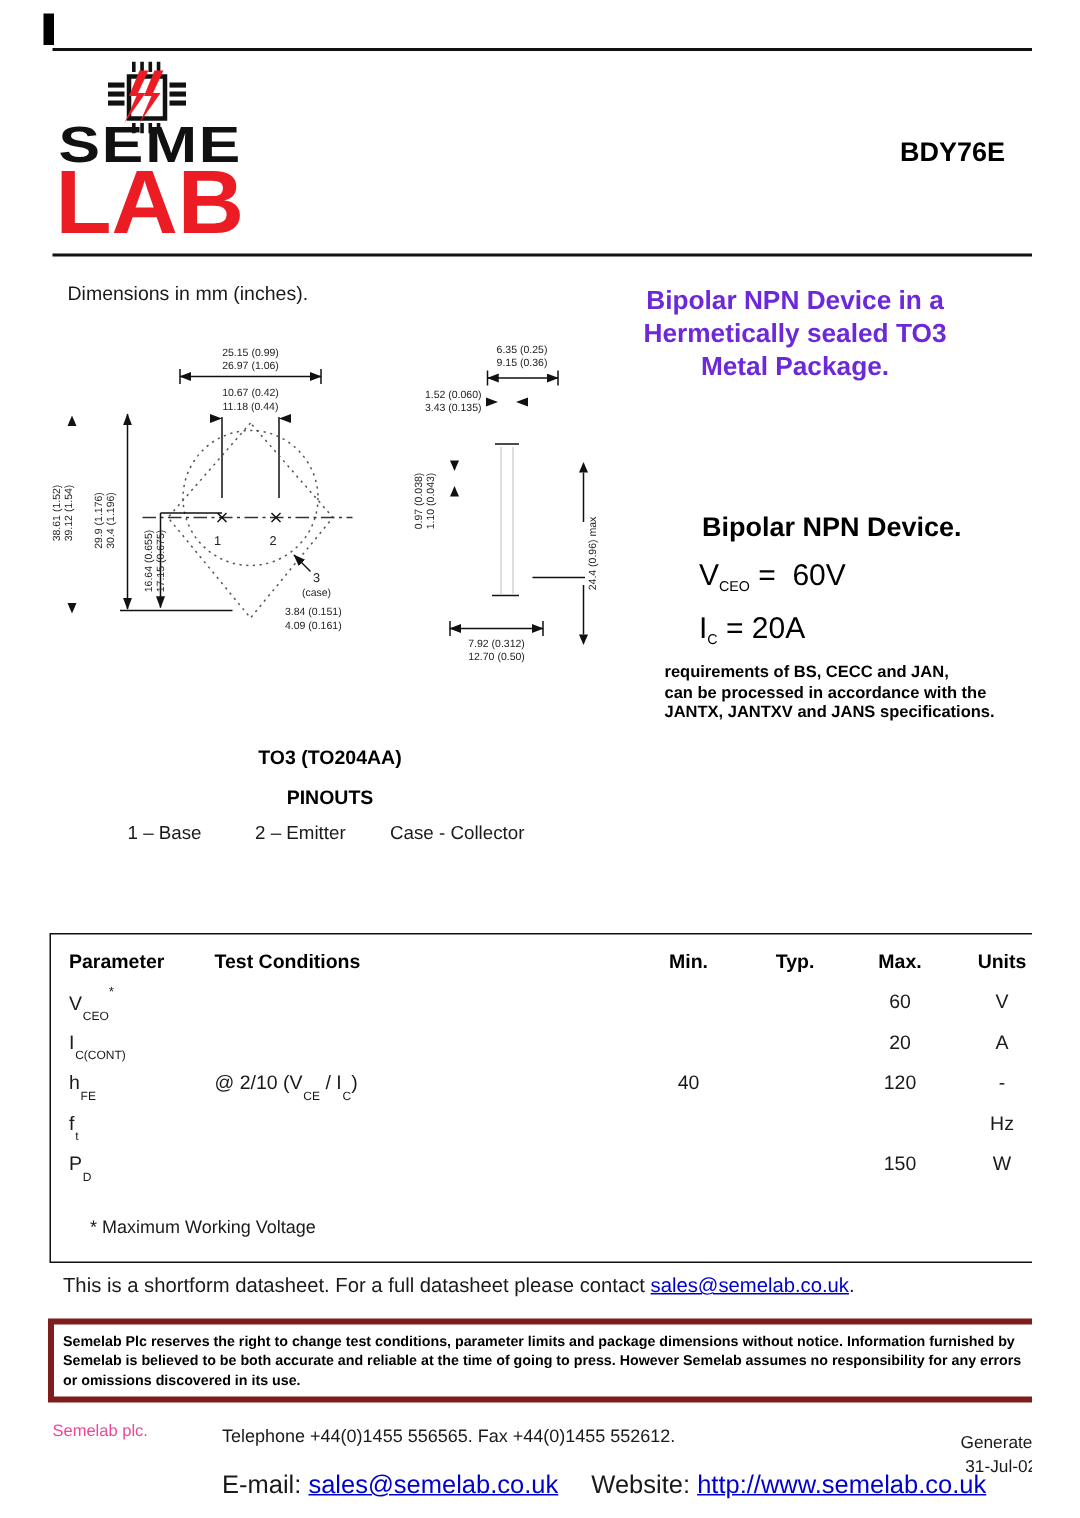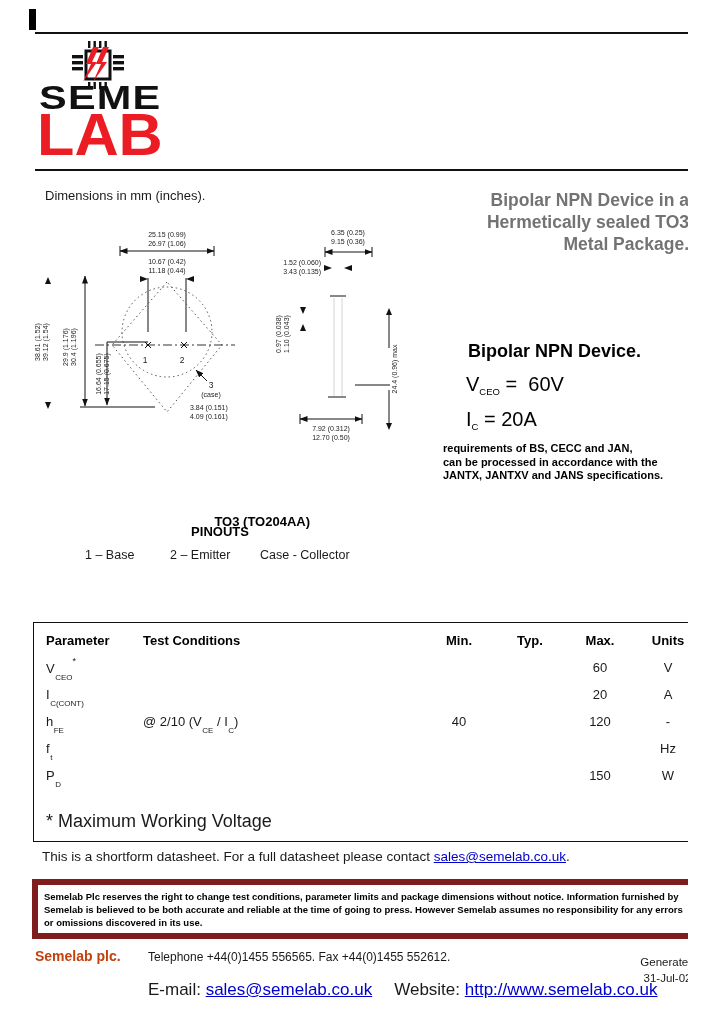--- a/index.html
+++ b/index.html
@@ -8,43 +8,43 @@
   .abs{position:absolute;}
   .hrule{position:absolute;height:1.5px;background:#111;}
   
   .seme{position:absolute;left:39px;top:84px;font-size:34px;font-weight:bold;color:#111;
         letter-spacing:1px;transform:scaleX(1.22);transform-origin:left top;line-height:26px;}
   .lab{position:absolute;left:37px;top:112px;font-size:60px;font-weight:bold;color:#ec1c24;
        transform:scaleX(1.02);transform-origin:left top;line-height:46px;letter-spacing:0px;}
   .partno{position:absolute;left:520px;top:91px;width:150px;text-align:right;
           font-size:18px;font-weight:bold;color:#000;}
   .dimnote{position:absolute;left:45px;top:188px;font-size:13px;}
-  .maintitle{position:absolute;left:397px;top:189px;width:292px;text-align:right;
-             font-size:17.5px;font-weight:bold;line-height:22px;color:#737373;}
+  .maintitle{position:absolute;left:384px;top:189px;width:292px;text-align:center;
+             font-size:17.5px;font-weight:bold;line-height:22px;color:#6d28d9;}
   .devhead{position:absolute;left:468px;top:341px;font-size:18px;font-weight:bold;color:#000;}
   .bigline{position:absolute;left:466px;font-size:20px;font-weight:normal;color:#000;}
   .bigline .bsub{font-size:9.5px;position:relative;top:4px;}
   .bigline .rest{white-space:pre;}
   .devnote{position:absolute;left:443px;top:442px;width:262px;font-size:11px;font-weight:bold;
            line-height:13.5px;color:#000;}
   .pkg{position:absolute;left:130px;width:180px;text-align:center;font-size:13px;font-weight:bold;color:#000;}
   .pinline{position:absolute;top:548px;font-size:12.5px;}
   
   .tablebox{position:absolute;left:33px;top:622px;width:656px;height:218px;border:1.5px solid #111;}
   .tcell{position:absolute;font-size:13px;}
   .thead{font-weight:bold;color:#000;text-align:right;}
   .num{width:70px;text-align:center;}
   sub.s{font-size:8px;position:relative;top:3px;margin-left:0.5px;}
   sup.s{font-size:9px;position:relative;top:-4px;}
-  .footnote{position:absolute;left:12px;top:188px;font-size:18px;}
+  .footnote{position:absolute;left:26px;top:188px;font-size:12px;}
   .shortform{position:absolute;left:42px;top:849px;font-size:13.5px;}
   a.lnk{color:#0000cc;text-decoration:underline;cursor:pointer;}
-  .disclaimer{position:absolute;left:32px;top:879px;width:645px;height:43px;border:6px solid #7f1d1d;
+  .disclaimer{position:absolute;left:32px;top:879px;width:645px;height:43px;border:4px solid #7f1d1d;
               padding:5px 6px 0 6px;font-size:9.5px;font-weight:bold;line-height:13px;color:#000;}
-  .f-plc{position:absolute;left:35px;top:948px;font-size:14px;font-weight:bold;color:#c2410c;}
+  .f-plc{position:absolute;left:35px;top:948px;font-size:11px;font-weight:normal;color:#ec4899;}
   .f-phone{position:absolute;left:148px;top:950px;font-size:12px;}
   .f-mail{position:absolute;left:148px;top:980px;font-size:17px;}
   .f-web{margin-left:22px;}
   .gen{position:absolute;left:630px;width:75px;text-align:center;font-size:11.5px;}
   .cornermark{position:absolute;left:29px;top:9px;width:7px;height:21px;background:#000;}
   svg text{font-family:"Liberation Sans","DejaVu Sans",sans-serif;font-size:7px;fill:#222;}
   svg text.pinnum{font-size:8.5px;}
 </style>
 </head>
 <body>
@@ -73,20 +73,21 @@
     </g>
     <rect x="14" y="10" width="24" height="28" fill="#fff" stroke="#111" stroke-width="3"></rect>
     <g fill="#ec1c24">
       <path d="M21 6 L14 23 L19 23 L11 41 L25 21 L20 21 L27 6 Z"></path>
       <path d="M21 6 L14 23 L19 23 L11 41 L25 21 L20 21 L27 6 Z" transform="translate(10,0)"></path>
     </g>
   </svg>
   <div class="seme">SEME</div>
   <div class="lab">LAB</div>
 
+  <div class="partno">BDY76E</div>
 
   <div class="hrule" style="left:35px;top:169px;width:660px;"></div>
 
   <div class="dimnote">Dimensions in mm (inches).</div>
 
   <div class="maintitle">
     <div>Bipolar NPN Device in a</div>
     <div>Hermetically sealed TO3</div>
     <div>Metal Package.</div>
   </div>
@@ -184,21 +185,21 @@
   </div>
   <div class="bigline" style="top:408px;">
     <span>I</span><span class="bsub">C</span><span class="rest"> = 20A</span>
   </div>
   <div class="devnote">
     <div>requirements of BS, CECC and JAN,</div>
     <div>can be processed in accordance with the</div>
     <div>JANTX, JANTXV and JANS specifications.</div>
   </div>
 
-  <div class="pkg" style="top:514px;text-align:right;">TO3 (TO204AA)</div>
+  <div class="pkg" style="top:497px;">TO3 (TO204AA)</div>
   <div class="pkg" style="top:524px;">PINOUTS</div>
   <div class="pinline" style="left:85px;">1 – Base</div>
   <div class="pinline" style="left:170px;">2 – Emitter</div>
   <div class="pinline" style="left:260px;">Case - Collector</div>
 
   <div class="tablebox">
     <div class="tcell thead" style="left:12px;top:10px;">Parameter</div>
     <div class="tcell thead" style="left:109px;top:10px;">Test Conditions</div>
     <div class="tcell thead num" style="left:390px;top:10px;">Min.</div>
     <div class="tcell thead num" style="left:461px;top:10px;">Typ.</div>

